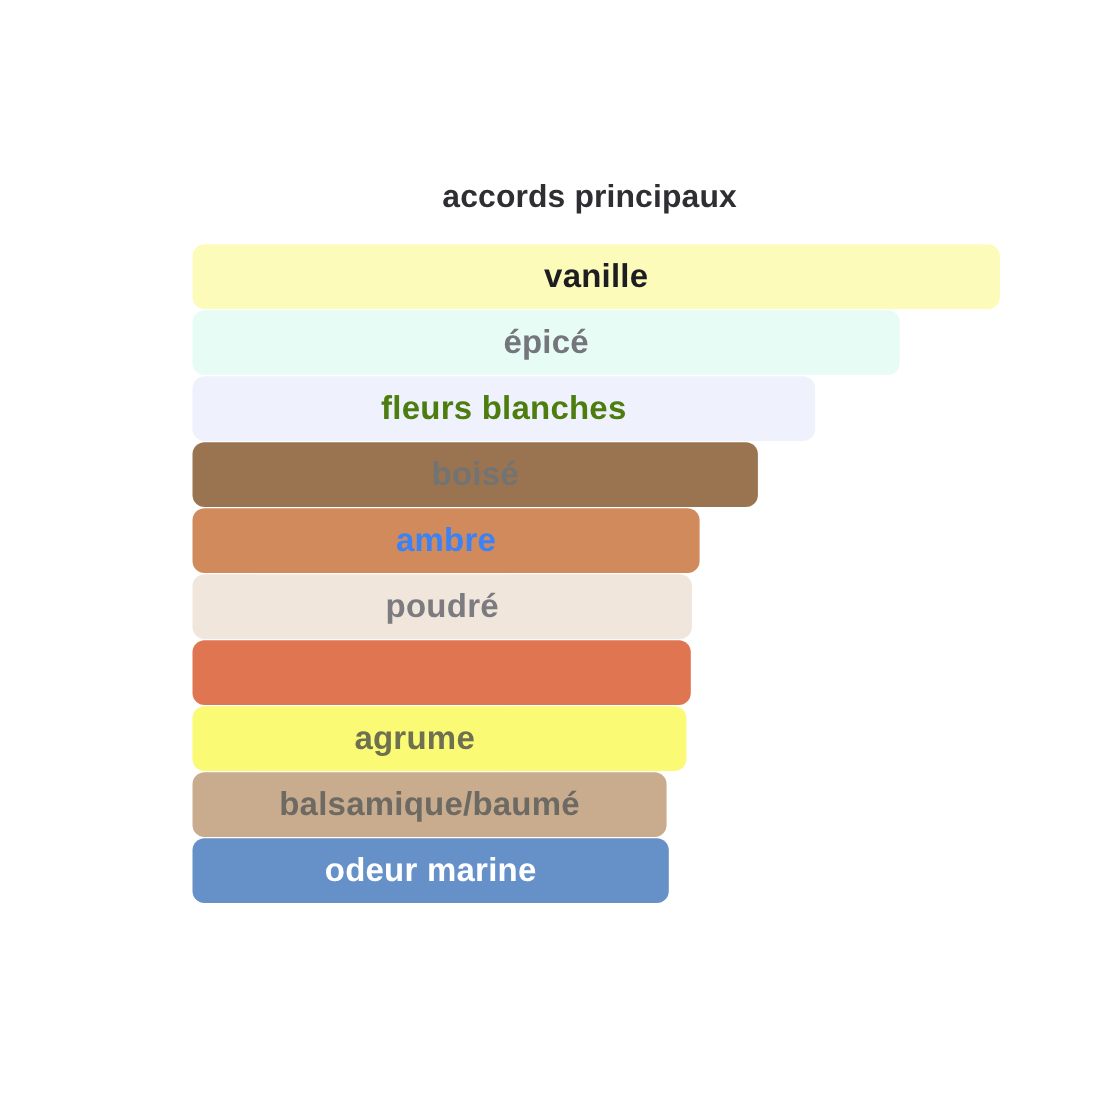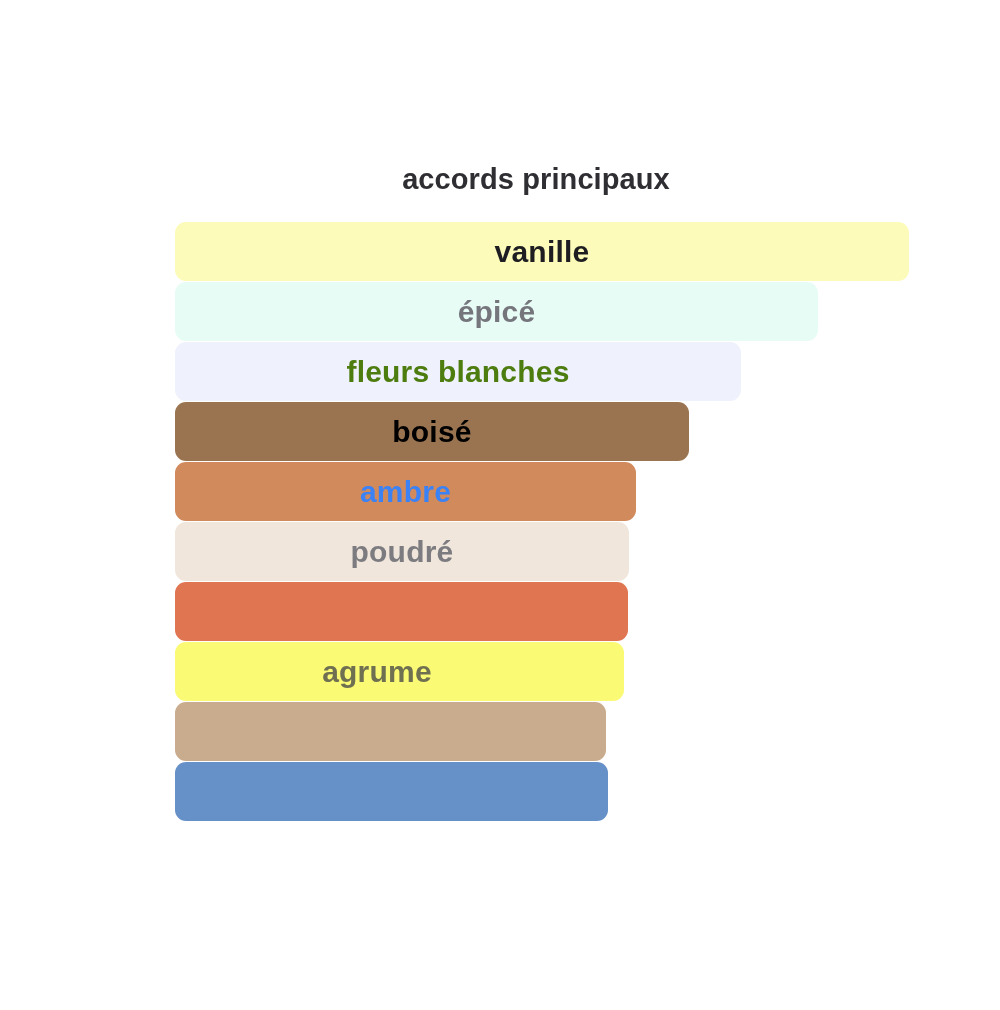--- a/index.html
+++ b/index.html
@@ -90,21 +90,21 @@
         <div class="bar-label" style="width: 643px; color: rgb(117, 117, 124);">épicé</div>
       </div>
 
       <div class="bar-row">
         <div class="bar-fill" style="width: 566px; background: rgb(239, 242, 252);"></div>
         <div class="bar-label" style="width: 566px; color: #4d7c0f;">fleurs blanches</div>
       </div>
 
       <div class="bar-row">
         <div class="bar-fill" style="width: 514px; background: rgb(154, 116, 80);"></div>
-        <div class="bar-label" style="width: 514px; color: #000000;">boisé</div>
+        <div class="bar-label" style="width: 514px; color: #737373;">boisé</div>
       </div>
 
       <div class="bar-row">
         <div class="bar-fill" style="width: 461px; background: rgb(208, 138, 92);"></div>
         <div class="bar-label" style="width: 461px; color: #3b82f6;">ambre</div>
       </div>
 
       <div class="bar-row">
         <div class="bar-fill" style="width: 454px; background: rgb(240, 230, 220);"></div>
         <div class="bar-label" style="width: 454px; color: rgb(124, 124, 128);">poudré</div>
@@ -114,21 +114,23 @@
         <div class="bar-fill" style="width: 453px; background: rgb(224, 117, 82);"></div>
       </div>
 
       <div class="bar-row">
         <div class="bar-fill" style="width: 449px; background: rgb(250, 250, 116);"></div>
         <div class="bar-label" style="width: 404px; color: rgb(111, 111, 82);">agrume</div>
       </div>
 
       <div class="bar-row">
         <div class="bar-fill" style="width: 431px; background: rgb(201, 172, 141);"></div>
+        <div class="bar-label" style="width: 431px; color: rgb(109, 106, 100);">balsamique/baumé</div>
       </div>
 
       <div class="bar-row">
         <div class="bar-fill" style="width: 433px; background: rgb(102, 144, 200);"></div>
+        <div class="bar-label" style="width: 433px; color: rgb(255, 255, 255);">odeur marine</div>
       </div>
 
     </div>
   </div>
 </div>
 
 </body></html>

